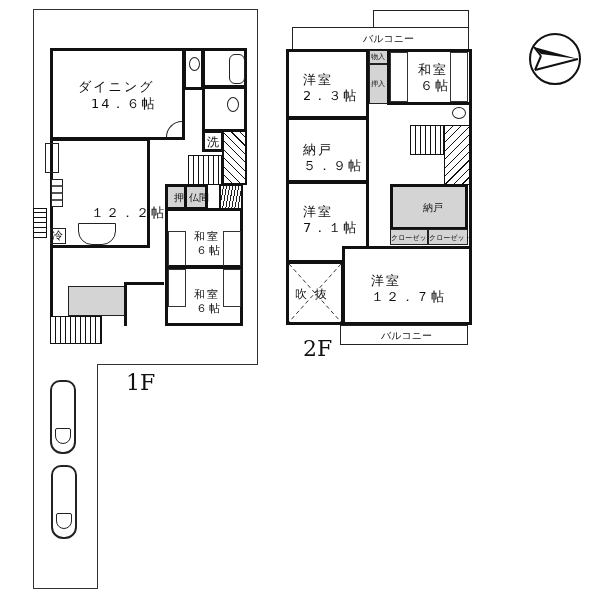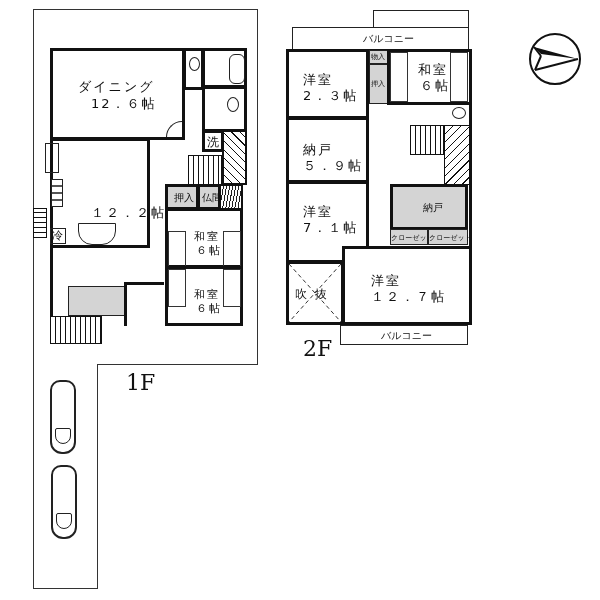--- a/index.html
+++ b/index.html
@@ -27,21 +27,21 @@
 
   <div class="abs" style="left:33px;top:9px;width:225px;height:1px;background:#333;"></div>
   <div class="abs" style="left:33px;top:9px;width:1px;height:580px;background:#333;"></div>
   <div class="abs" style="left:257px;top:9px;width:1px;height:355px;background:#333;"></div>
   <div class="abs" style="left:97px;top:364px;width:161px;height:1px;background:#333;"></div>
   <div class="abs" style="left:97px;top:364px;width:1px;height:225px;background:#333;"></div>
   <div class="abs" style="left:33px;top:588px;width:65px;height:1px;background:#333;"></div>
 
   <div class="abs wall" style="left:50px;top:48px;width:135px;height:92px;">
     <div class="room-label" style="left:25px;top:28px;">ダイニング</div>
-    <div class="room-label" style="left:38px;top:45px;">12．６帖</div>
+    <div class="room-label" style="left:38px;top:45px;">14．６帖</div>
     <div class="door-arc" style="right:0;bottom:0;width:16px;height:16px;border-radius:16px 0 0 0;border-right:none;border-bottom:none;"></div>
   </div>
 
   <div class="abs wall" style="left:183px;top:48px;width:21px;height:42px;">
     <div class="fixture" style="left:3px;top:6px;width:11px;height:14px;"></div>
   </div>
   <div class="abs wall" style="left:202px;top:48px;width:45px;height:40px;">
     <div class="abs thin" style="left:24px;top:3px;width:16px;height:30px;border-radius:6px;"></div>
   </div>
   <div class="abs wall" style="left:202px;top:86px;width:45px;height:46px;">
@@ -66,21 +66,21 @@
 
   <div class="abs" style="left:50px;top:246px;width:3px;height:98px;background:#111;"></div>
   <div class="abs gray thin" style="left:68px;top:286px;width:58px;height:30px;"></div>
   <div class="abs" style="left:124px;top:282px;width:3px;height:44px;background:#111;"></div>
   <div class="abs" style="left:124px;top:282px;width:40px;height:3px;background:#111;"></div>
   <div class="stairs" style="left:50px;top:316px;width:52px;height:28px;"></div>
 
   <div class="abs wall gray" style="left:165px;top:184px;width:34px;height:26px;">
     <div class="small-label" style="left:6px;top:6px;">押入</div>
   </div>
-  <div class="abs wall gray" style="left:197px;top:184px;width:24px;height:26px;">
+  <div class="abs wall gray" style="left:184px;top:184px;width:24px;height:26px;">
     <div class="small-label" style="left:2px;top:6px;">仏間</div>
   </div>
   <div class="abs" style="left:219px;top:184px;width:24px;height:26px;border:2px solid #111;box-sizing:border-box;background:repeating-linear-gradient(100deg,#fff 0 2px,#222 2px 3px);"></div>
 
   <div class="abs wall" style="left:165px;top:208px;width:78px;height:60px;">
     <div class="tatami" style="left:0;top:20px;width:18px;height:38px;"></div>
     <div class="tatami" style="left:55px;top:20px;width:18px;height:38px;"></div>
     <div class="room-label" style="left:26px;top:18px;font-size:11px;">和室</div>
     <div class="room-label" style="left:28px;top:32px;font-size:11px;">６帖</div>
   </div>

